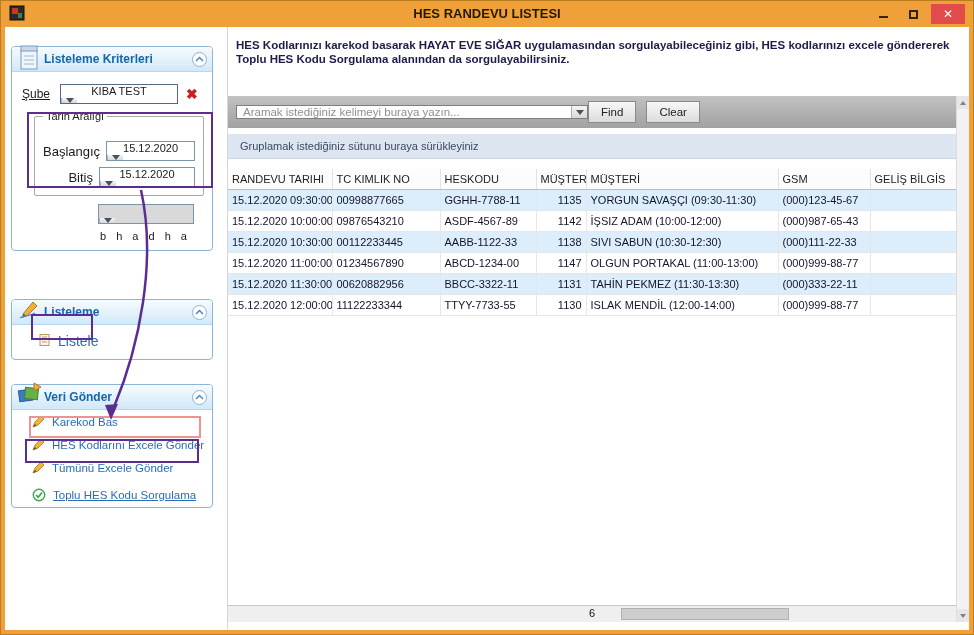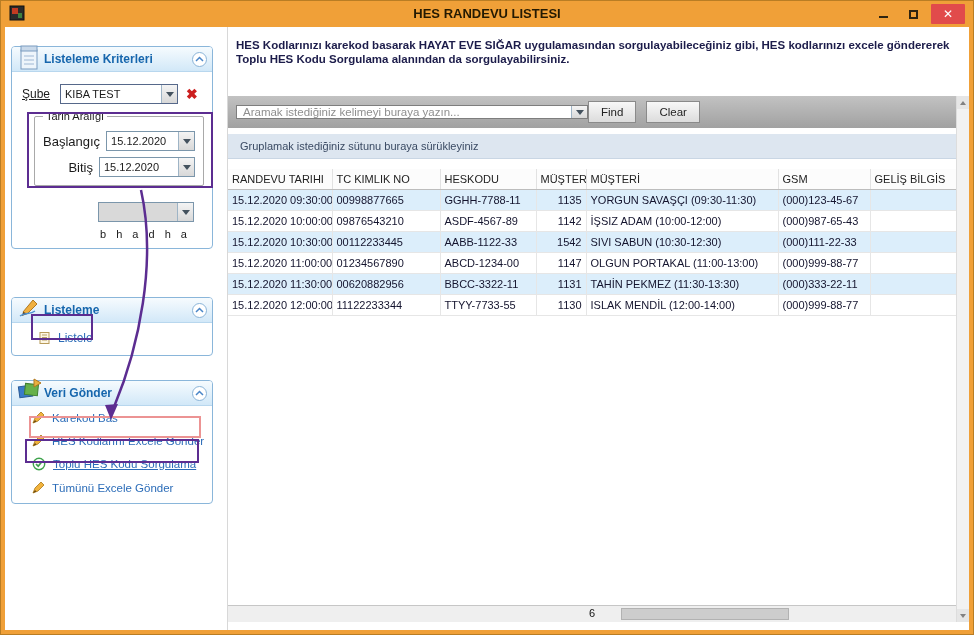--- a/index.html
+++ b/index.html
@@ -26,38 +26,38 @@
   .panel { width:202px; margin-left:2px; background:#fff; border:1px solid #8ab6da; border-radius:4px; position:relative; }
   .panel1 { margin-top:19px; margin-bottom:48px; }
   .panel2 { margin-bottom:24px; }
   .panel-header { height:25px; background:linear-gradient(#f6fbfe,#d2e8f8); border-bottom:1px solid #b8d7ee; border-radius:3px 3px 0 0; display:flex; align-items:center; padding-left:32px; color:#1666ad; font-weight:bold; font-size:12px; }
   .panel-icon { position:absolute; left:5px; top:-3px; }
   .chev-btn { position:absolute; right:5px; top:5px; width:15px; height:15px; border:1px solid #8ab4d8; border-radius:50%; background:#fff; display:flex; align-items:center; justify-content:center; cursor:pointer; }
 
   .sube-row { display:flex; align-items:center; gap:6px; padding:12px 6px 2px 10px; }
   .sube-label { font-size:12px; color:#1a1a1a; width:32px; }
   .sube-label span { text-decoration:underline; }
-  .combo { height:20px; border:1px solid #7b96ab; background:#fff; display:flex; align-items:center; font-size:11px; color:#1a1a1a; }
+  .combo { height:20px; border:1px solid #7b96ab; background:#fff; display:flex; align-items:center; font-size:11px; color:#1a1a1a;flex-direction:column; }
   .combo.gray { background:#d9d9d9; }
   .combo-val { flex:1; padding:0 4px; white-space:nowrap; overflow:hidden; }
   .combo-btn { width:16px; align-self:stretch; background:linear-gradient(#f4f4f4,#d8d8d8); border-left:1px solid #9eb4c6; display:flex; align-items:center; justify-content:center; cursor:pointer; }
   .combo-btn::after { content:""; border-left:4px solid transparent; border-right:4px solid transparent; border-top:5px solid #44525e; }
   .sube-combo { width:118px; border-color:#56688a; }
   .clear-x { color:#cc1f1f; font-size:14px; font-weight:bold; cursor:pointer; margin-left:2px; }
 
-  .fieldset { position:relative; border:1px solid #a9a9a9; border-radius:2px; margin:10px 8px 16px 22px; padding:14px 8px 8px; }
+  .fieldset { position:relative; border:1px solid #a9a9a9; border-radius:2px; margin:10px 8px 8px 22px; padding:24px 8px 8px; }
   .fieldset-title { position:absolute; top:-7px; left:8px; background:#fff; padding:0 3px; font-size:11px; color:#1a1a1a; }
   .f-row { display:flex; align-items:center; justify-content:flex-end; gap:6px; margin-bottom:6px; }
   .f-row:last-child { margin-bottom:0; }
   .f-label { font-size:13px; color:#1a1a1a; }
   .date-combo { width:96px; }
   .extra-combo { width:96px; margin:8px 10px 0 86px; }
   .letters { margin:6px 10px 8px 88px; font-size:11px; color:#1a1a1a; word-spacing:7px; }
 
-  .listele-row { display:flex; align-items:center; gap:6px; padding:8px 0 10px 26px; color:#2b6cb8; font-size:12px; cursor:pointer; }
+  .listele-row { display:flex; align-items:flex-start; gap:6px; padding:8px 0 10px 26px; color:#2b6cb8; font-size:14px; cursor:pointer; }
   .vlink { display:flex; align-items:center; gap:7px; padding:5px 0 5px 20px; font-size:11.5px; color:#2b6cb8; cursor:pointer; }
   .vlink.last { padding-bottom:9px; }
   .vlink .ul { text-decoration:underline; }
 
   
   .main { position:absolute; left:222px; top:0; right:0; bottom:0; border-left:1px solid #d8d8d8; background:#fff; }
   .intro { padding:11px 10px 0 8px; font-size:11.5px; font-weight:bold; color:#1c1c4a; line-height:14px; }
   .search-strip { position:absolute; left:0; right:13px; top:69px; height:32px; background:linear-gradient(#c2c2c2,#a1a1a1); display:flex; align-items:center; padding-left:8px; }
   .search-combo { width:352px; height:14px; background:#fff; border:1px solid #7e7e7e; display:flex; }
   .search-input { flex:1; border:none; outline:none; padding:0 6px; font-size:11.5px; font-family:inherit; color:#333; background:transparent; }
@@ -215,33 +215,33 @@
             </svg>
           <span>Karekod Bas</span>
         </div>
         <div class="vlink">
           <svg width="13" height="13" viewBox="0 0 13 13">
               <path d="M1 12 L3 7 L9 1 L12 4 L6 10 Z" fill="#f2b33d" stroke="#a87818" stroke-width="0.8"></path>
               <path d="M1 12 L3 9 L4.5 10.5 Z" fill="#6b4a12"></path>
             </svg>
           <span>HES Kodlarını Excele Gönder</span>
         </div>
+        <div class="vlink last">
+          <svg width="13" height="13" viewBox="0 0 13 13">
+              <path d="M1 12 L3 7 L9 1 L12 4 L6 10 Z" fill="#f2b33d" stroke="#a87818" stroke-width="0.8"></path>
+              <path d="M1 12 L3 9 L4.5 10.5 Z" fill="#6b4a12"></path>
+            </svg>
+          <span>Tümünü Excele Gönder</span>
+        </div>
         <div class="vlink">
           <svg width="14" height="14" viewBox="0 0 14 14">
               <circle cx="7" cy="7" r="5.7" fill="#fff" stroke="#3fa34d" stroke-width="1.4"></circle>
               <polyline points="4,7 6.2,9.2 10,4.5" fill="none" stroke="#3fa34d" stroke-width="1.7"></polyline>
             </svg>
           <span class="ul">Toplu HES Kodu Sorgulama</span>
-        </div>
-        <div class="vlink last">
-          <svg width="13" height="13" viewBox="0 0 13 13">
-              <path d="M1 12 L3 7 L9 1 L12 4 L6 10 Z" fill="#f2b33d" stroke="#a87818" stroke-width="0.8"></path>
-              <path d="M1 12 L3 9 L4.5 10.5 Z" fill="#6b4a12"></path>
-            </svg>
-          <span>Tümünü Excele Gönder</span>
         </div>
       </div>
     </div>
 
     <div class="main">
       <div class="intro">HES Kodlarınızı karekod basarak HAYAT EVE SIĞAR uygulamasından sorgulayabileceğiniz gibi, HES kodlarınızı excele göndererek Toplu HES Kodu Sorgulama alanından da sorgulayabilirsiniz.</div>
 
       <div class="search-strip">
         <div class="search-combo">
           <input class="search-input" type="text" placeholder="Aramak istediğiniz kelimeyi buraya yazın..." style="">
@@ -293,21 +293,21 @@
                 <td>ASDF-4567-89</td>
                 <td class="num">1142</td>
                 <td>İŞSIZ ADAM (10:00-12:00)</td>
                 <td>(000)987-65-43</td>
                 <td></td>
               </tr>
               <tr class="alt">
                 <td>15.12.2020 10:30:00</td>
                 <td>00112233445</td>
                 <td>AABB-1122-33</td>
-                <td class="num">1542</td>
+                <td class="num">1138</td>
                 <td>SIVI SABUN (10:30-12:30)</td>
                 <td>(000)111-22-33</td>
                 <td></td>
               </tr>
               <tr>
                 <td>15.12.2020 11:00:00</td>
                 <td>01234567890</td>
                 <td>ABCD-1234-00</td>
                 <td class="num">1147</td>
                 <td>OLGUN PORTAKAL (11:00-13:00)</td>

